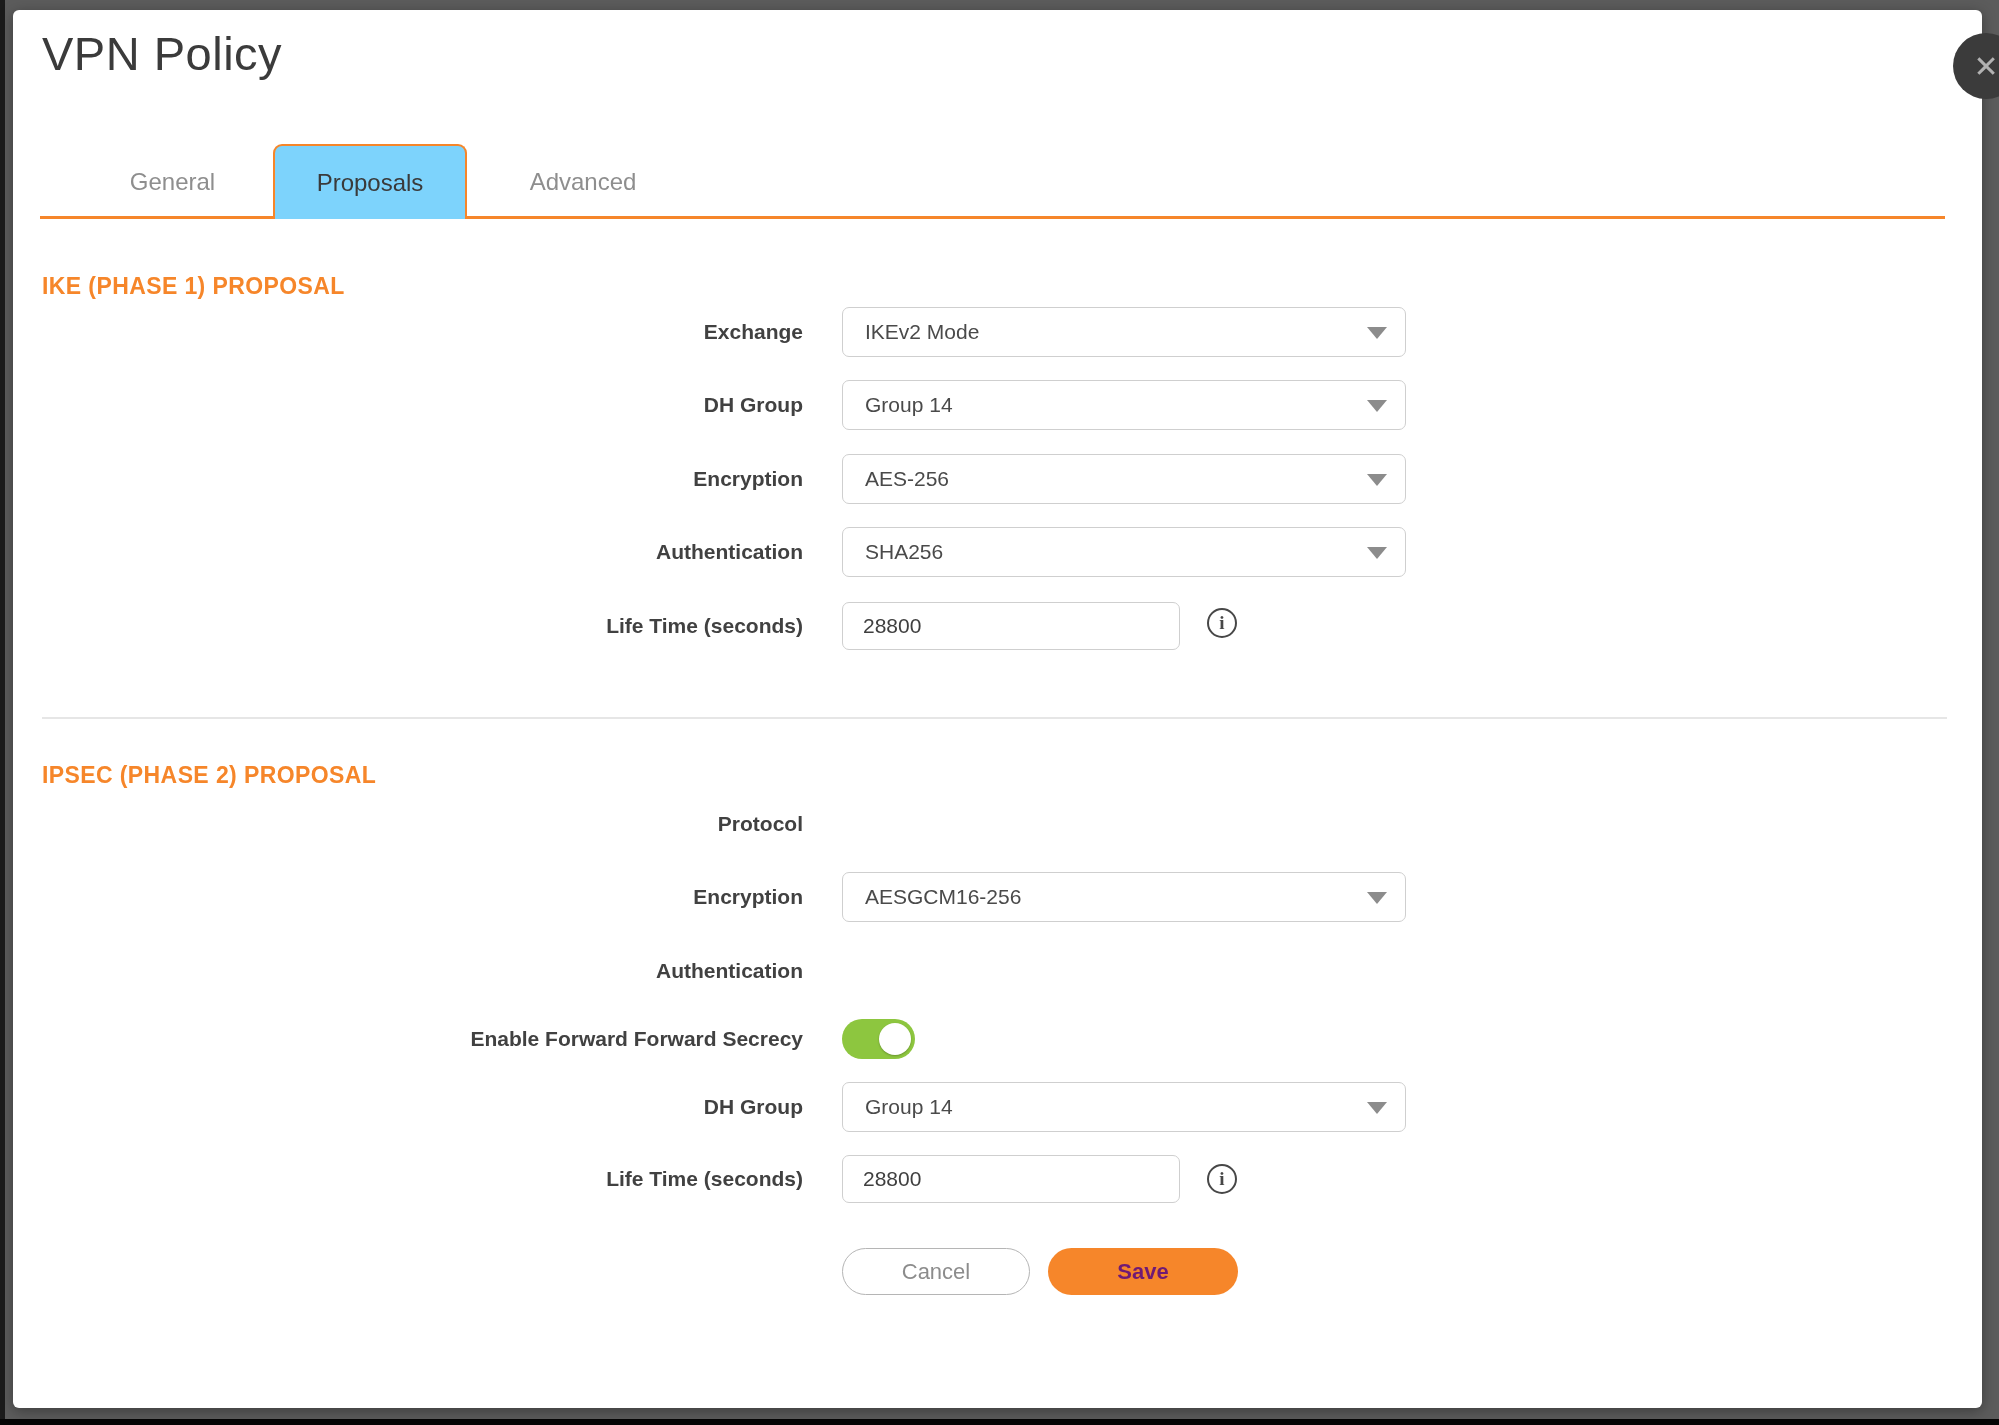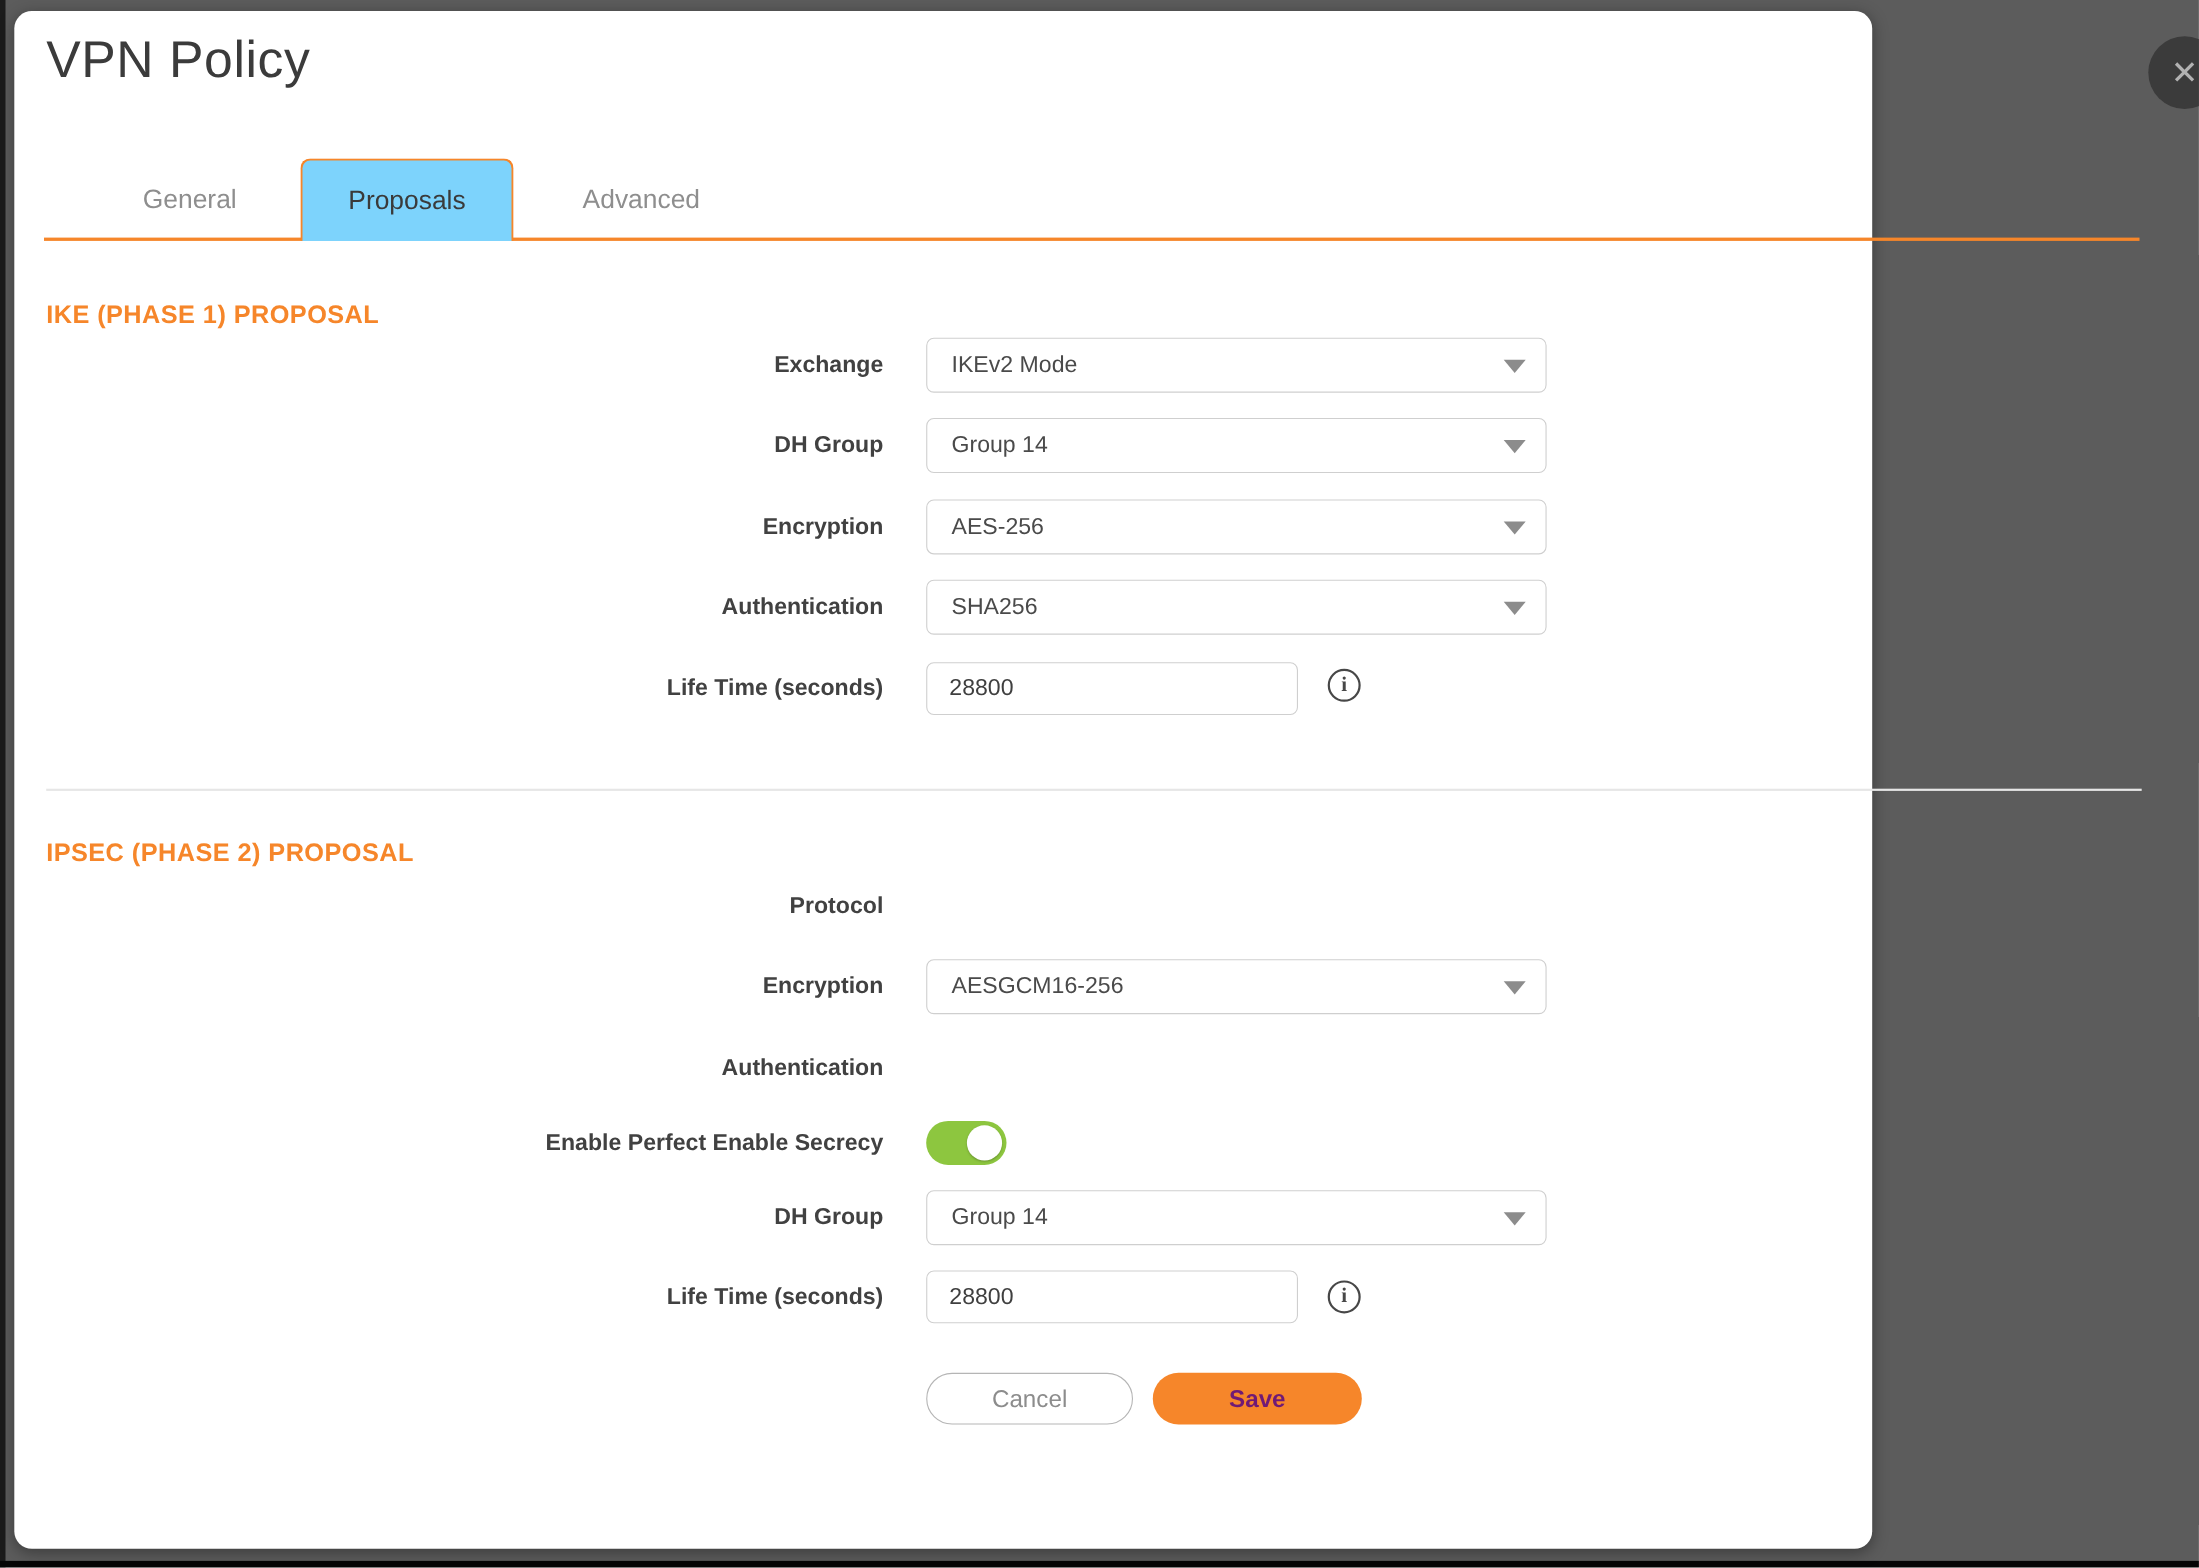--- a/index.html
+++ b/index.html
@@ -5,22 +5,22 @@
   html,body{margin:0;padding:0;}
   body{
     width:1999px;height:1425px;overflow:hidden;position:relative;
     background:#5c5c5c;
     font-family:"Liberation Sans", sans-serif;
   }
   .edge-left{position:absolute;left:0;top:0;width:5px;height:100%;background:#1b1b1b;}
   .edge-bottom{position:absolute;left:0;bottom:0;width:100%;height:6px;background:#050505;}
 
   .dialog{
-    position:absolute;left:13px;top:10px;width:1689px;height:1398px;
-    background:#ffffff;border-radius:16px;
+    position:absolute;left:13px;top:10px;width:1969px;height:1398px;
+    background:#ffffff;border-radius:6px;
     box-shadow:0 3px 14px rgba(0,0,0,.35);
   }
   .close-btn{
     position:absolute;left:1953px;top:33px;width:66px;height:66px;border-radius:50%;
     background:#3b3b3b;color:#b2b2b2;display:flex;align-items:center;justify-content:center;
     font-size:30px;font-weight:400;cursor:pointer;z-index:5;
   }
   .page-title{
     position:absolute;left:29px;top:16px;
     font-size:47px;color:#3b3b3b;letter-spacing:.5px;font-weight:400;
@@ -160,21 +160,21 @@
   <div class="field-label p1">Protocol</div>
 
   <div class="field-label p2">Encryption</div>
   <div class="select p2">
     <span class="sel-val">AESGCM16-256</span>
     <span class="caret"></span>
   </div>
 
   <div class="field-label p3">Authentication</div>
 
-  <div class="field-label tgl-l">Enable Perfect Enable Secrecy</div>
+  <div class="field-label tgl-l">Enable Forward Forward Secrecy</div>
   <div class="toggle">
     <span class="knob"></span>
   </div>
 
   <div class="field-label p5">DH Group</div>
   <div class="select p5">
     <span class="sel-val">Group 14</span>
     <span class="caret"></span>
   </div>
 

